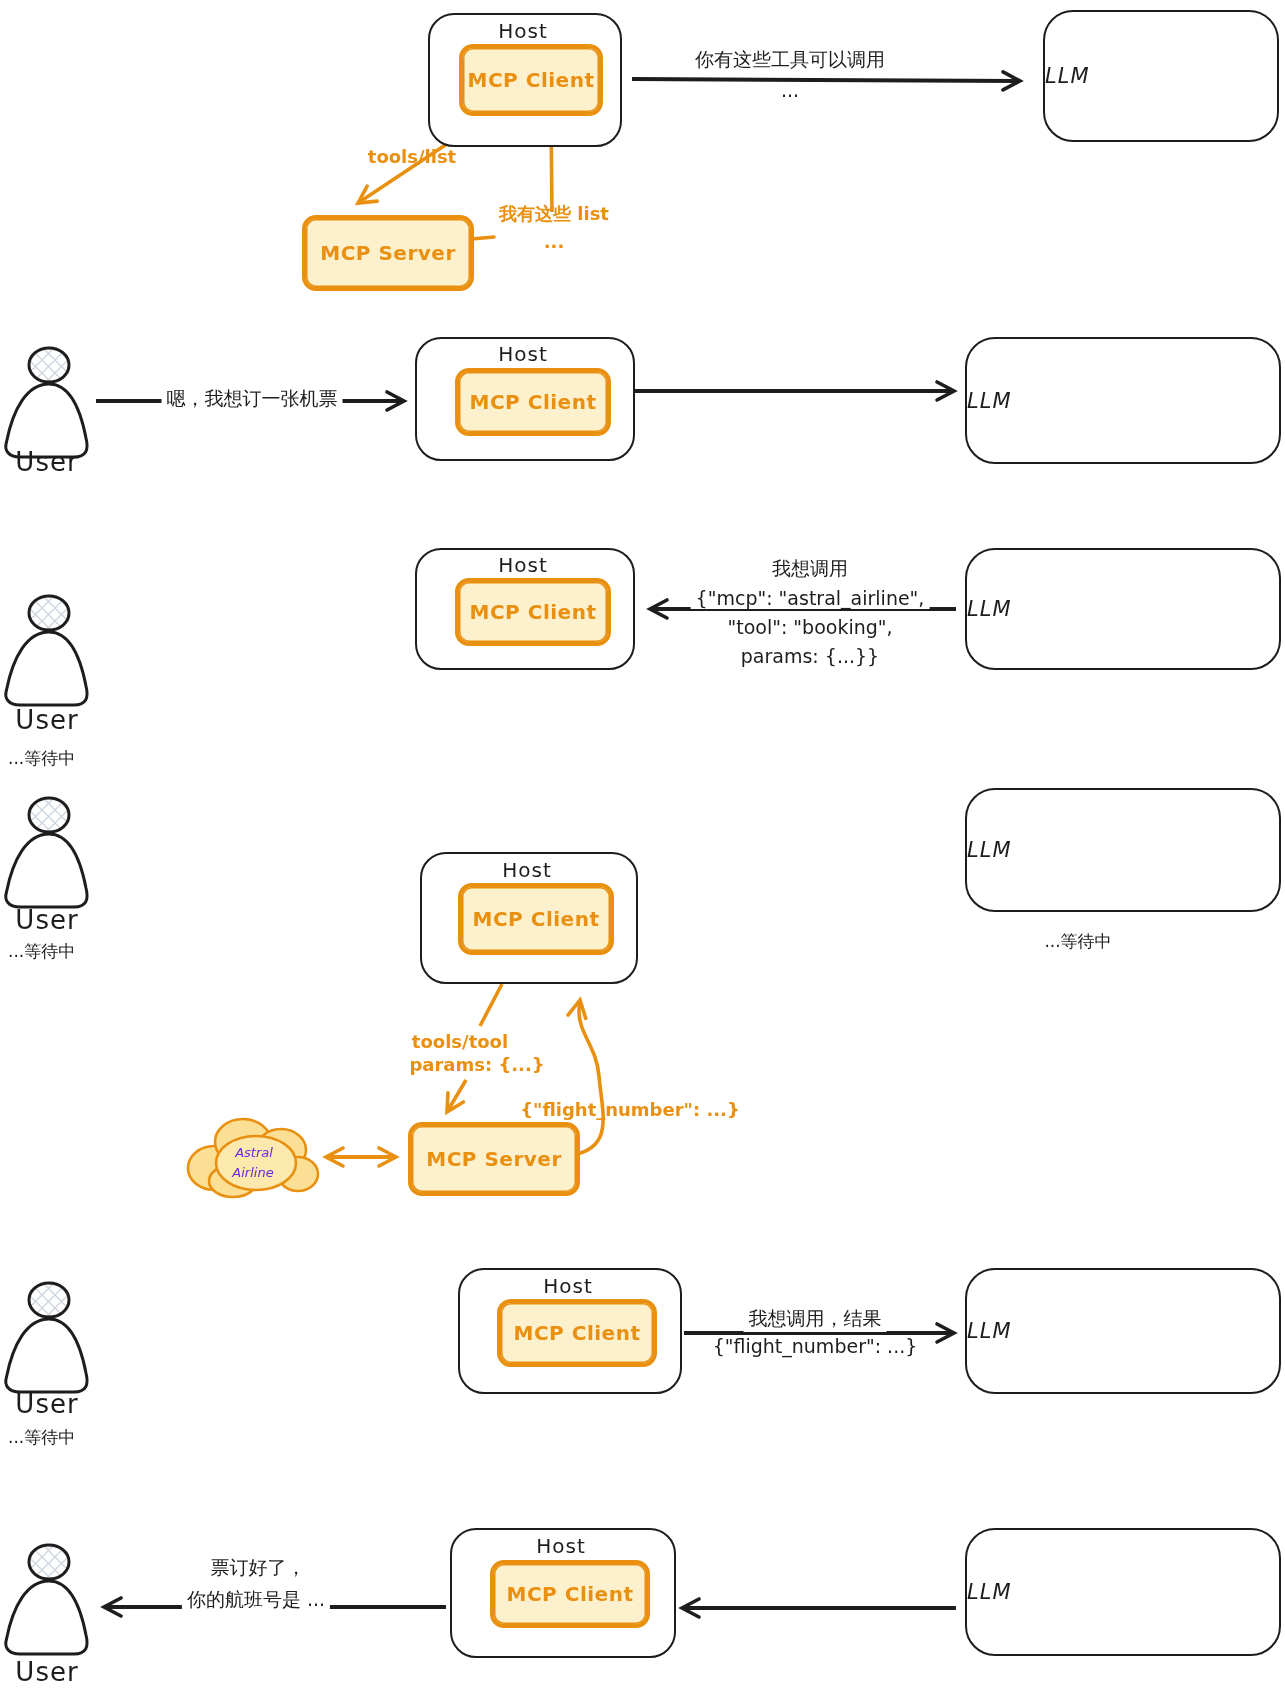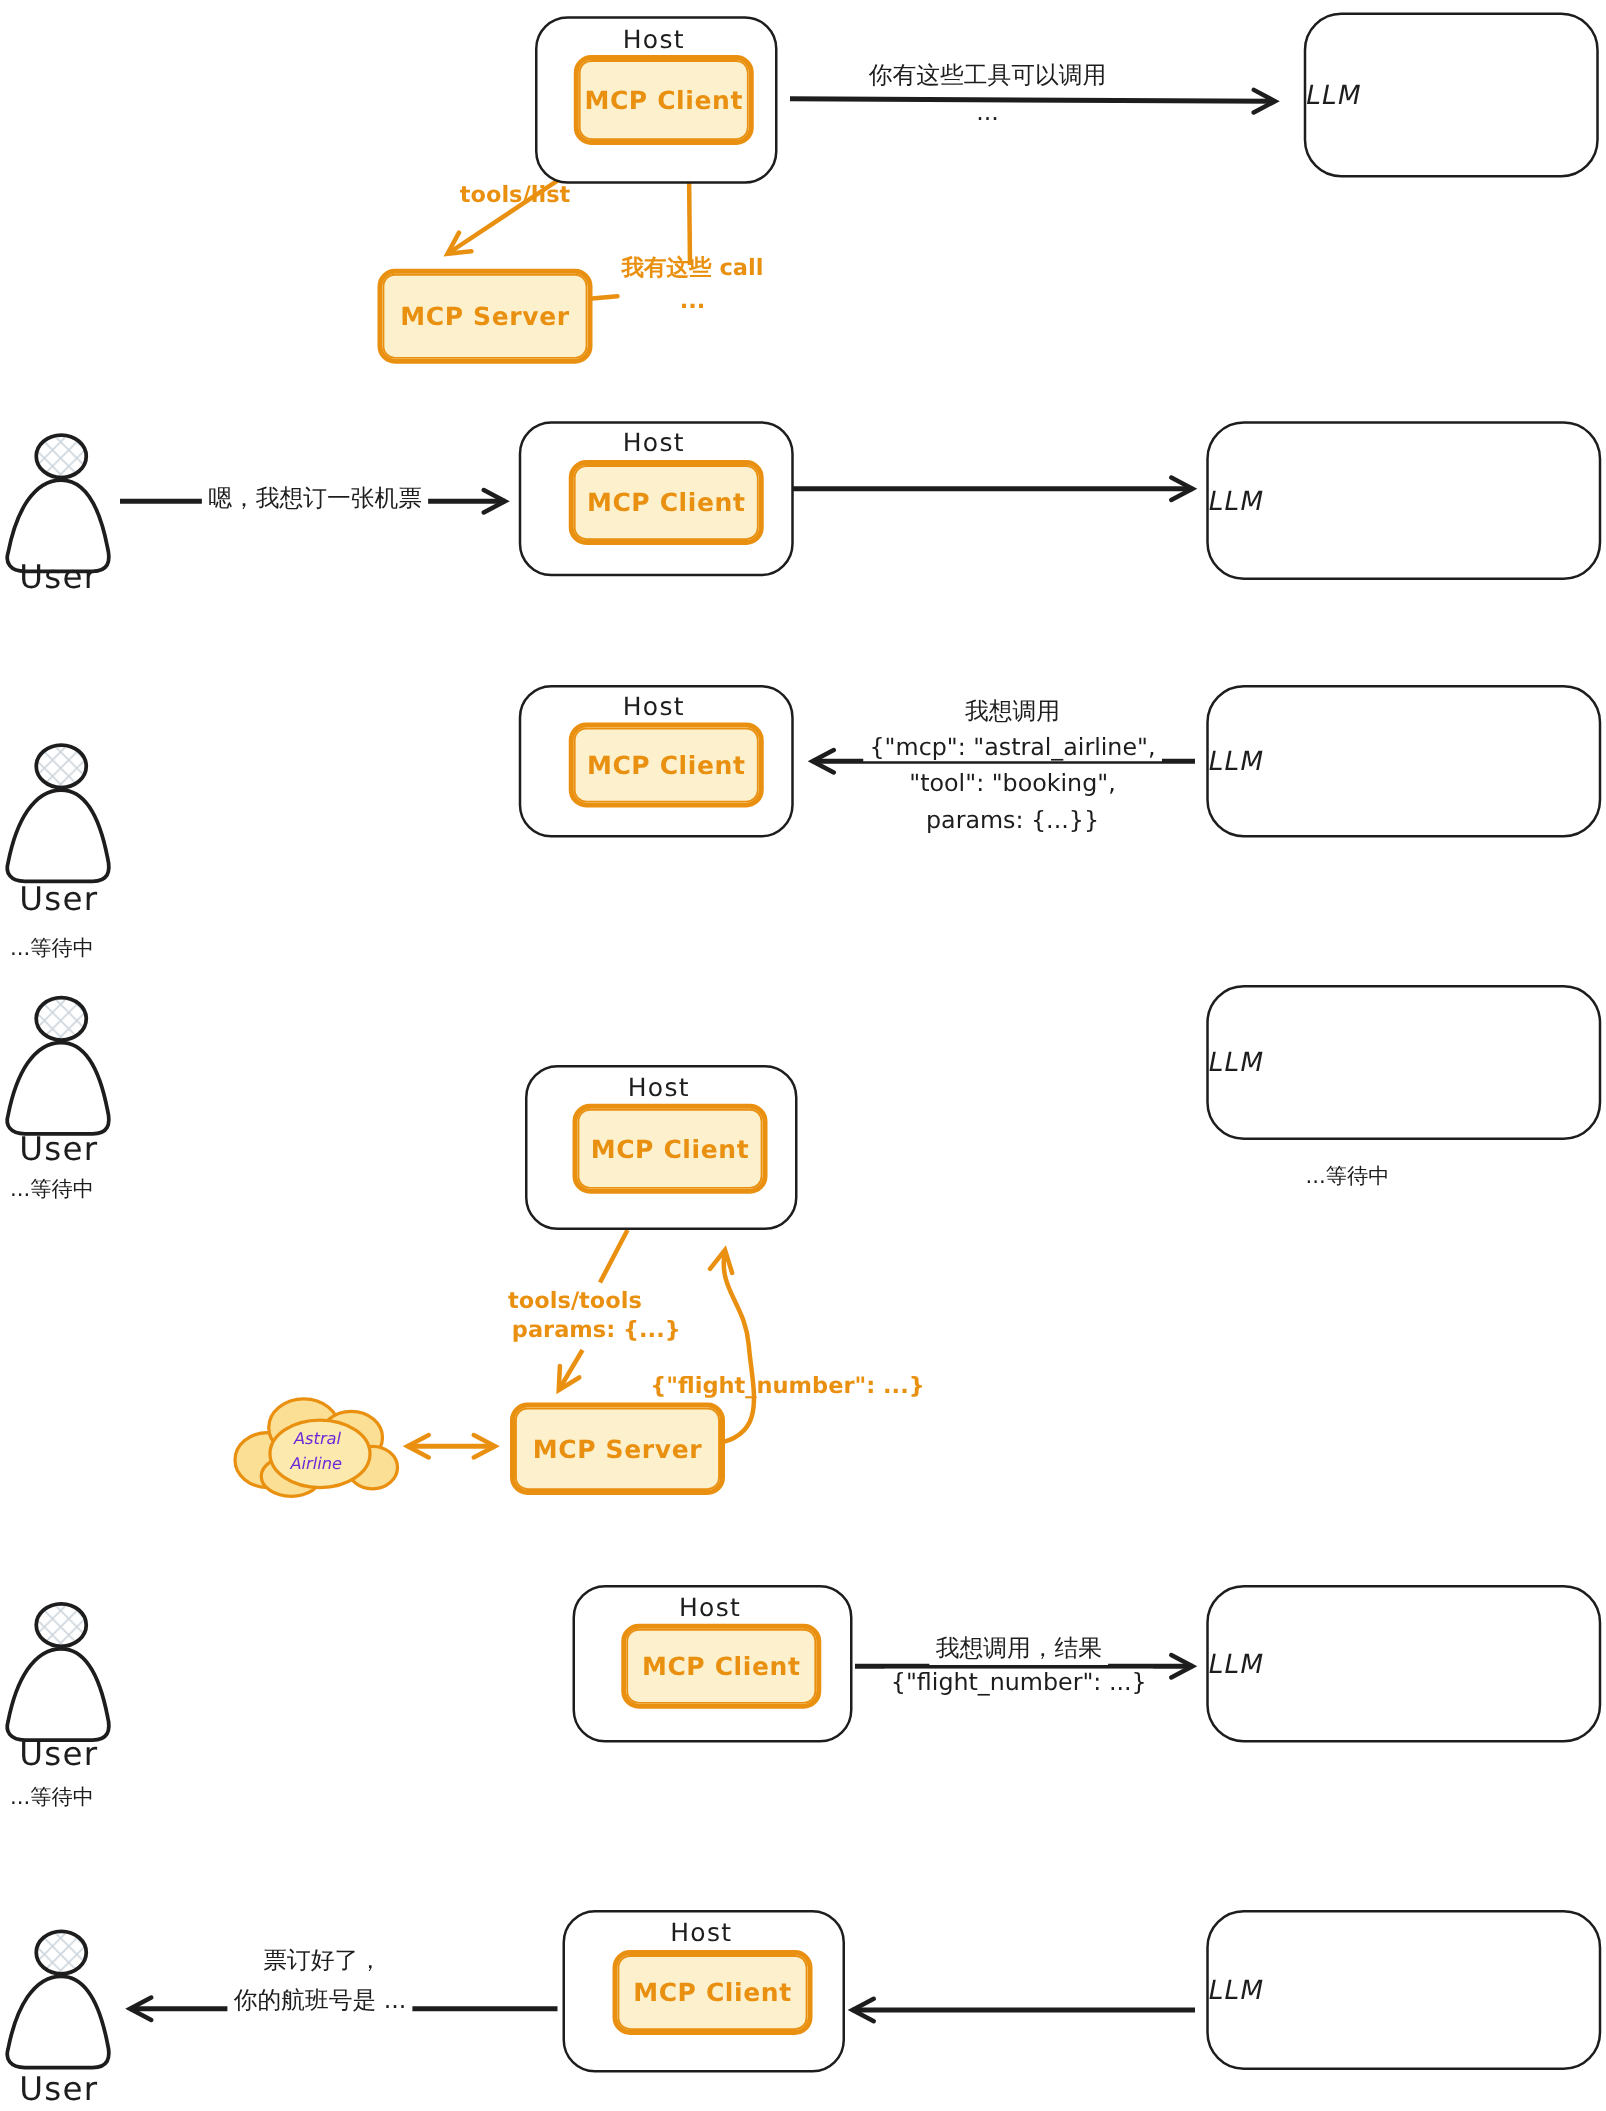--- a/index.html
+++ b/index.html
@@ -93,21 +93,21 @@
   </div>
   <div class="abs ctr blk-msg" style="left:790px;top:60px;">你有这些工具可以调用</div>
   <div class="abs ctr blk-msg" style="left:790px;top:90px;">...</div>
   <div class="abs llm" style="left:1043px;top:10px;width:232px;height:128px;">
     <span class="llm-label">LLM</span>
   </div>
   <div class="abs ctr o-msg" style="left:412px;top:156px;">tools/list</div>
   <div class="abs obox" style="left:302px;top:215px;width:164px;height:68px;">
     <span>MCP Server</span>
   </div>
-  <div class="abs ctr o-msg" style="left:554px;top:214px;">我有这些 call</div>
+  <div class="abs ctr o-msg" style="left:554px;top:214px;">我有这些 list</div>
   <div class="abs ctr o-msg" style="left:554px;top:241px;">...</div>
 
   <div class="abs ctr user-name" style="left:47px;top:462px;">User</div>
   <div class="abs ctr blk-msg on-line" style="left:252px;top:399px;">嗯，我想订一张机票</div>
   <div class="abs host" style="left:415px;top:337px;width:216px;height:120px;"></div>
   <div class="abs ctr host-title" style="left:523px;top:354px;">Host</div>
   <div class="abs obox" style="left:455px;top:368px;width:148px;height:60px;">
     <span>MCP Client</span>
   </div>
   <div class="abs llm" style="left:965px;top:337px;width:312px;height:123px;">
@@ -133,21 +133,21 @@
   <div class="abs wait" style="left:8px;top:940px;">...等待中</div>
   <div class="abs host" style="left:420px;top:852px;width:214px;height:128px;"></div>
   <div class="abs ctr host-title" style="left:527px;top:870px;">Host</div>
   <div class="abs obox" style="left:458px;top:883px;width:148px;height:64px;">
     <span>MCP Client</span>
   </div>
   <div class="abs llm" style="left:965px;top:788px;width:312px;height:120px;">
     <span class="llm-label">LLM</span>
   </div>
   <div class="abs ctr wait" style="left:1078px;top:941px;">...等待中</div>
-  <div class="abs ctr o-msg" style="left:460px;top:1041px;">tools/tools</div>
+  <div class="abs ctr o-msg" style="left:460px;top:1041px;">tools/tool</div>
   <div class="abs ctr o-msg" style="left:477px;top:1064px;">params: {...}</div>
   <div class="abs ctr o-msg" style="left:630px;top:1109px;">{"flight_number": ...}</div>
   <div class="abs ctr cloud-txt" style="left:254px;top:1152px;">Astral</div>
   <div class="abs ctr cloud-txt" style="left:253px;top:1172px;">Airline</div>
   <div class="abs obox" style="left:408px;top:1122px;width:164px;height:66px;">
     <span>MCP Server</span>
   </div>
 
   <div class="abs ctr user-name" style="left:47px;top:1404px;">User</div>
   <div class="abs wait" style="left:8px;top:1426px;">...等待中</div>

